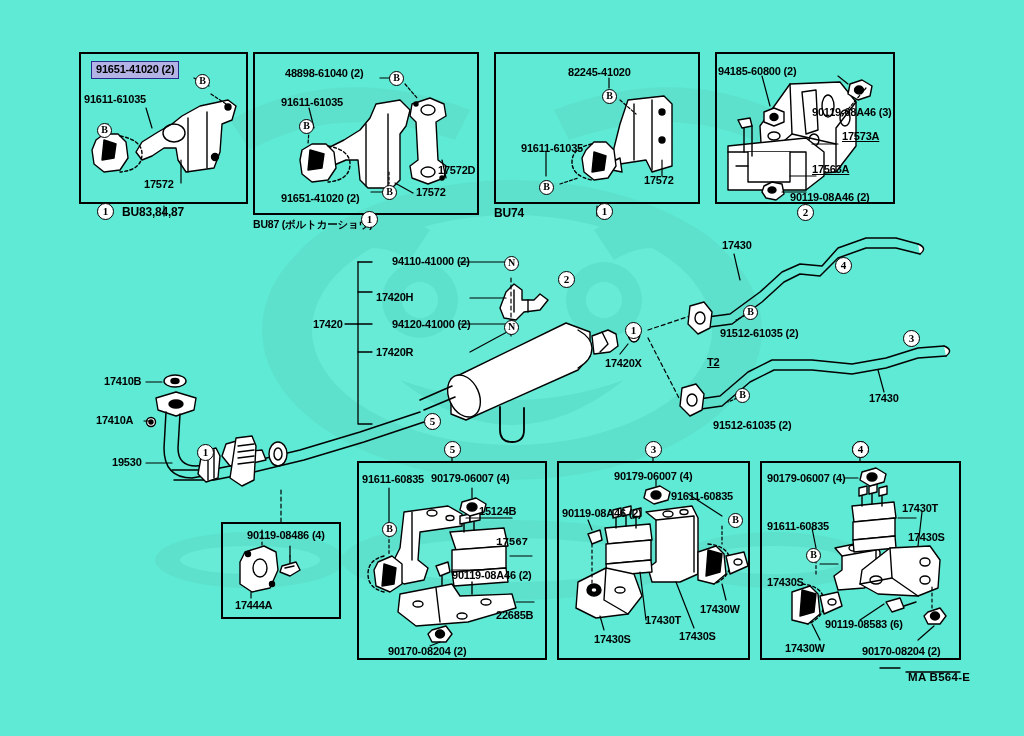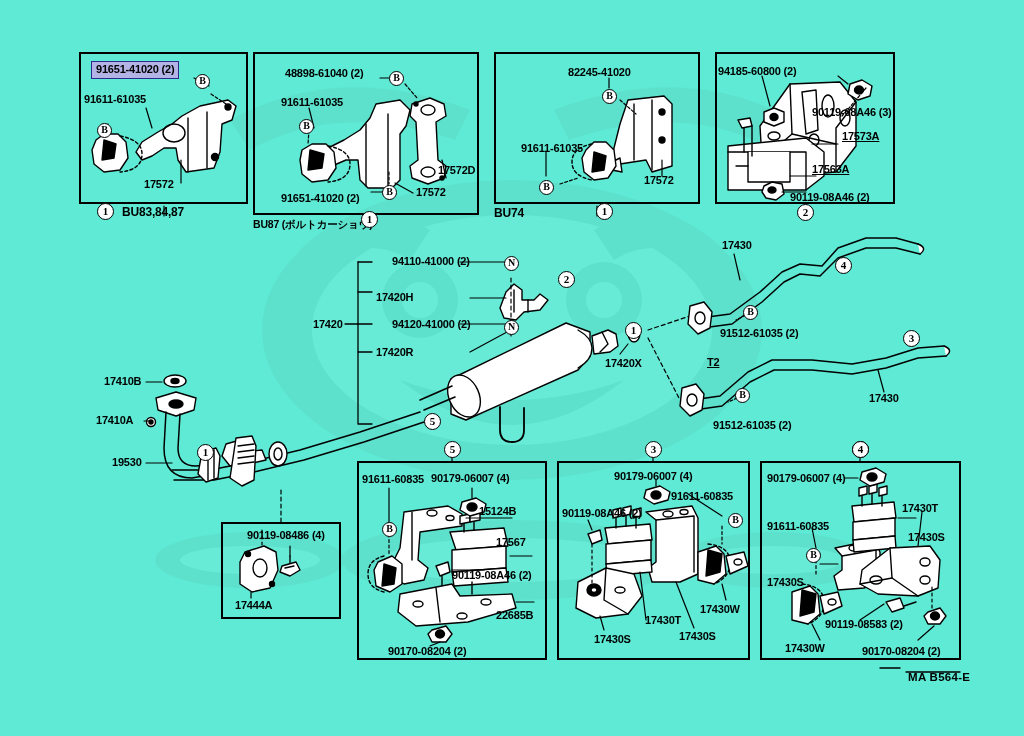--- a/index.html
+++ b/index.html
@@ -520,39 +520,39 @@
   <div class="lbl" style="left:713px; top:420px;">91512-61035 (2)</div>
   <div class="circnum" style="left:852px; top:441px;">4</div>
 
   <div class="lbl" style="left:247px; top:530px;">90119-08486 (4)</div>
   <div class="lbl" style="left:235px; top:600px;">17444A</div>
 
   <div class="lbl" style="left:362px; top:474px;">91611-60835</div>
   <div class="lbl" style="left:431px; top:473px;">90179-06007 (4)</div>
   <div class="balloon" style="left:382px; top:522px;">B</div>
   <div class="lbl" style="left:479px; top:506px;">15124B</div>
-  <div class="lbl" style="left:496px; top:537px;">17567</div>
+  <div class="lbl" style="left:496px; top:537px;font-family:Liberation Mono, monospace;">17567</div>
   <div class="lbl" style="left:452px; top:570px;">90119-08A46 (2)</div>
   <div class="lbl" style="left:496px; top:610px;">22685B</div>
   <div class="lbl" style="left:388px; top:646px;">90170-08204 (2)</div>
 
   <div class="lbl" style="left:614px; top:471px;">90179-06007 (4)</div>
   <div class="lbl" style="left:671px; top:491px;">91611-60835</div>
   <div class="lbl" style="left:562px; top:508px;">90119-08A46 (2)</div>
   <div class="balloon" style="left:728px; top:513px;">B</div>
   <div class="lbl" style="left:645px; top:615px;">17430T</div>
   <div class="lbl" style="left:594px; top:634px;">17430S</div>
   <div class="lbl" style="left:679px; top:631px;">17430S</div>
   <div class="lbl" style="left:700px; top:604px;">17430W</div>
 
   <div class="lbl" style="left:767px; top:473px;">90179-06007 (4)</div>
   <div class="lbl" style="left:902px; top:503px;">17430T</div>
   <div class="lbl" style="left:767px; top:521px;">91611-60835</div>
   <div class="balloon" style="left:806px; top:548px;">B</div>
   <div class="lbl" style="left:908px; top:532px;">17430S</div>
   <div class="lbl" style="left:767px; top:577px;">17430S</div>
   <div class="lbl" style="left:785px; top:643px;">17430W</div>
-  <div class="lbl" style="left:825px; top:619px;">90119-08583 (2)</div>
+  <div class="lbl" style="left:825px; top:619px;">90119-08583 (6)</div>
   <div class="lbl" style="left:862px; top:646px;">90170-08204 (2)</div>
 
   <div class="footer-lbl" style="left:908px; top:671px;">MA B564-E</div>
 
 </div>
 
 </body></html>

